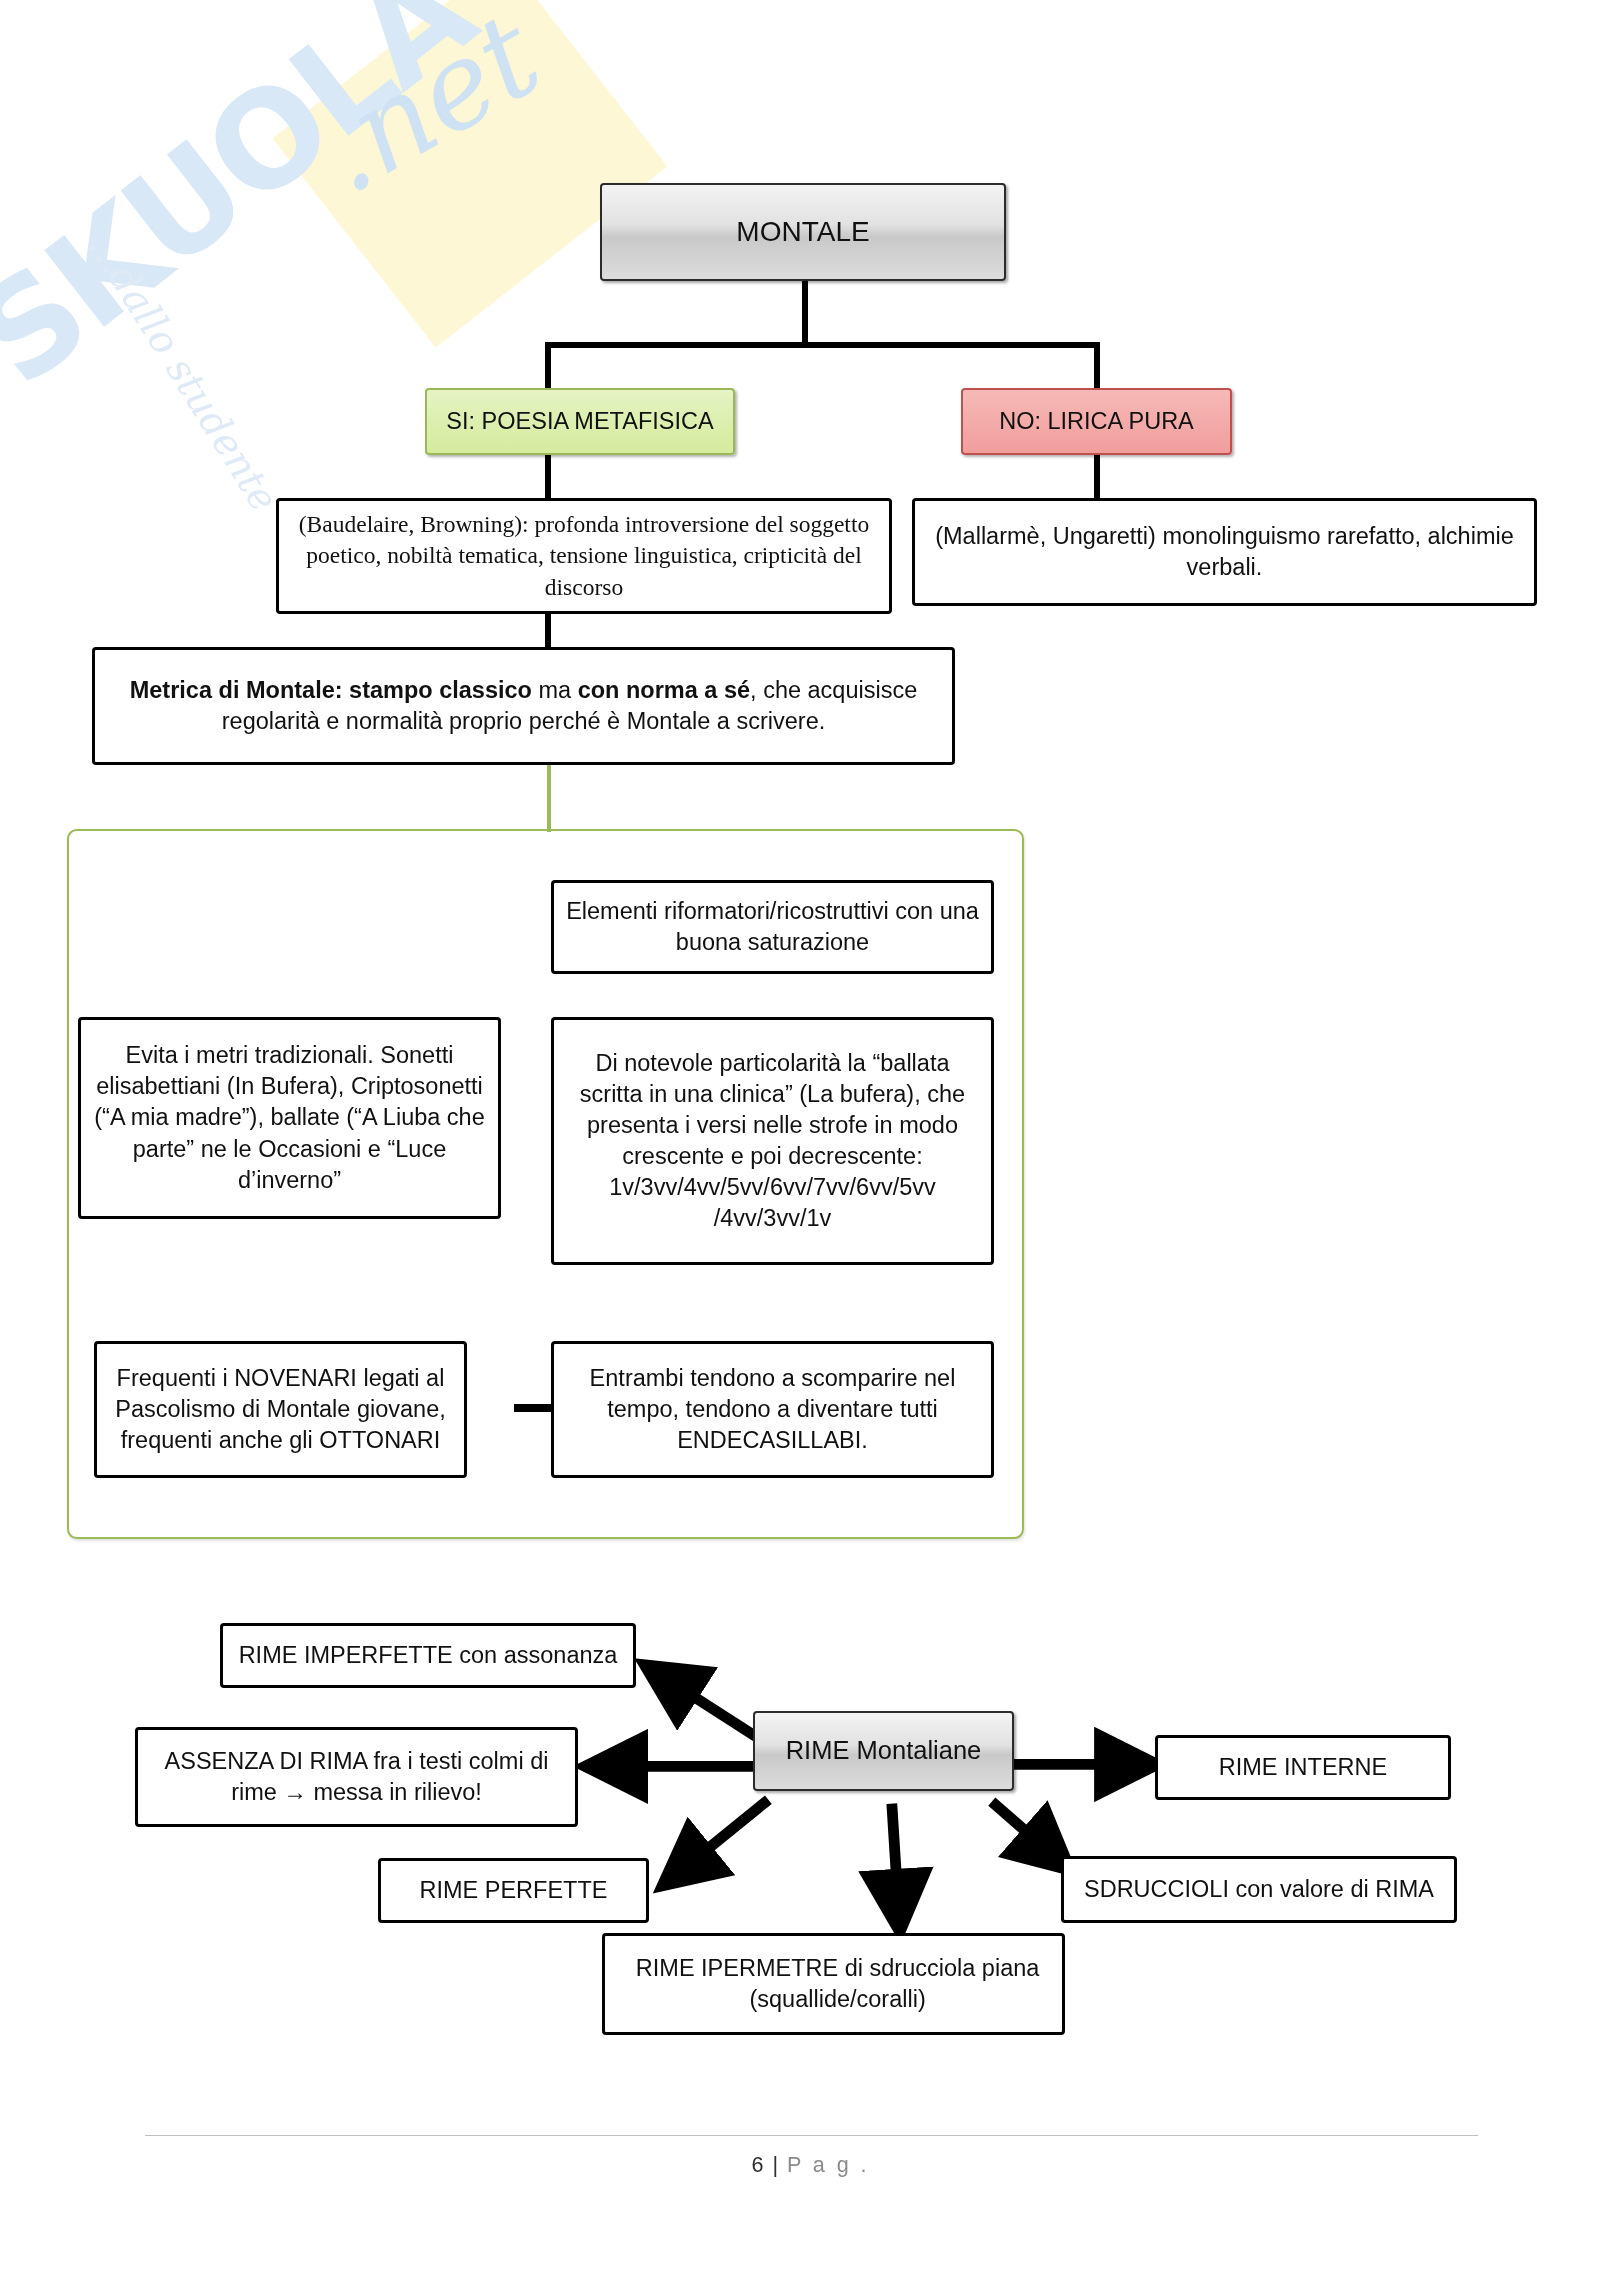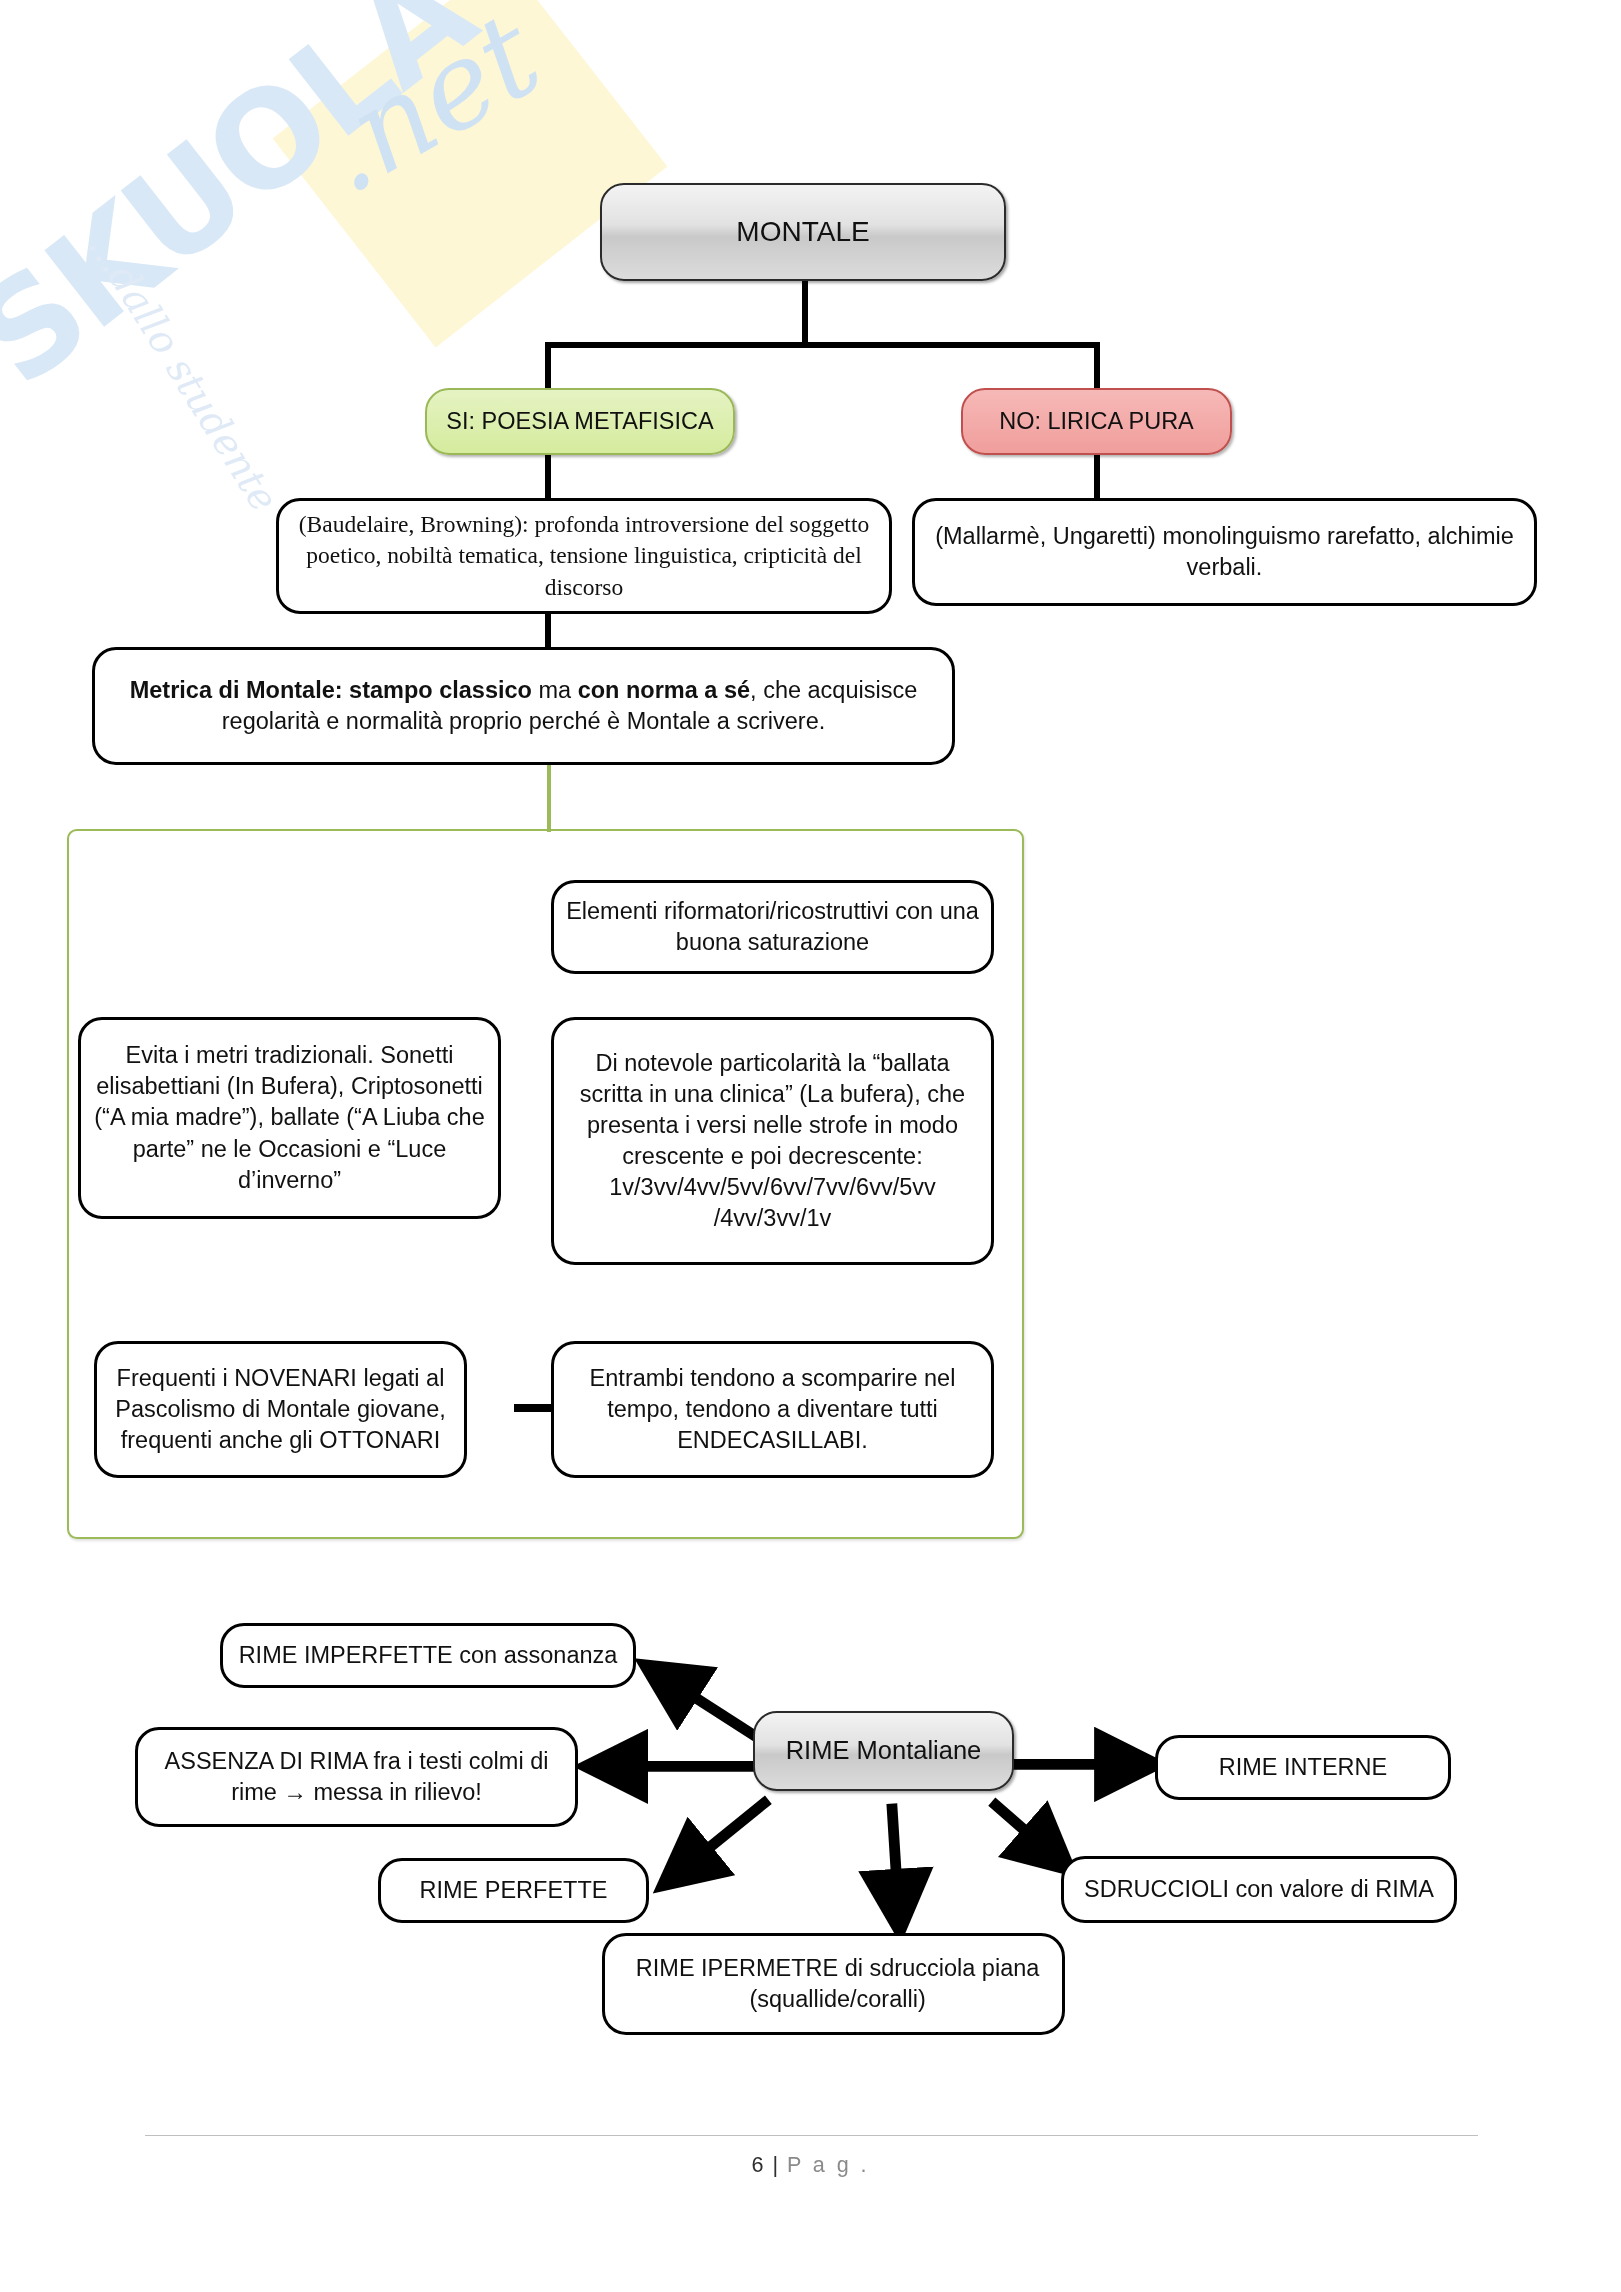--- a/index.html
+++ b/index.html
@@ -75,21 +75,21 @@
   .node {
     position: absolute;
     box-sizing: border-box;
     display: flex;
     align-items: center;
     justify-content: center;
     text-align: center;
     z-index: 3;
     background: #ffffff;
     border: 3.9px solid #000000;
-    border-radius: 24px;
+    border-radius: 4px;
     font-family: "Liberation Sans", sans-serif;
     color: #111111;
     line-height: 1.32;
     padding: 5.9px 11.8px;
   }
   .node.gray {
     background: linear-gradient(to bottom, #f3f3f3 0%, #e2e2e2 42%, #c9c9c9 55%, #dcdcdc 100%);
     border: 2px solid #2b2b2b;
     box-shadow: 2px 2px 2.9px rgba(0,0,0,.35);
   }

